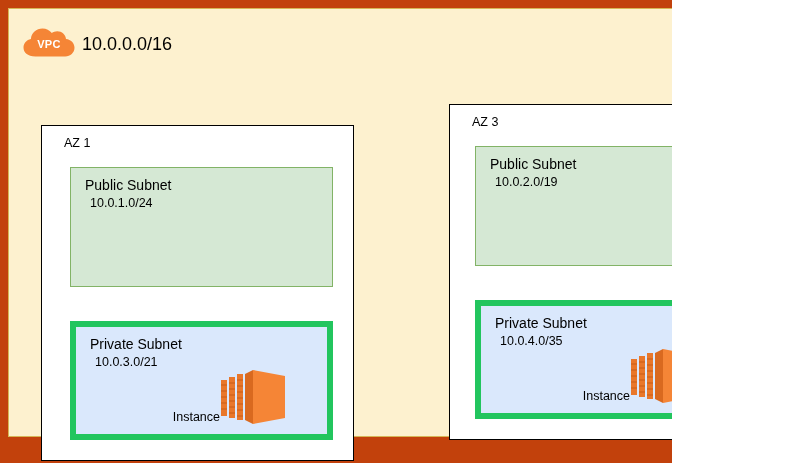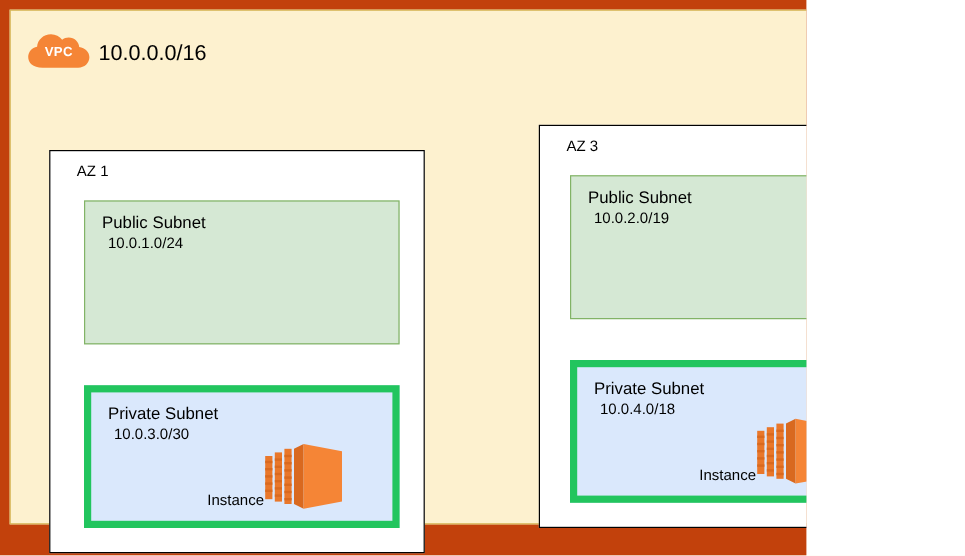--- a/index.html
+++ b/index.html
@@ -176,21 +176,21 @@
     <div class="az-box az-1">
       <div class="az-label">AZ 1</div>
 
       <div class="subnet subnet-public">
         <div class="subnet-title">Public Subnet</div>
         <div class="subnet-cidr">10.0.1.0/24</div>
       </div>
 
       <div class="subnet subnet-private">
         <div class="subnet-title">Private Subnet</div>
-        <div class="subnet-cidr">10.0.3.0/30</div>
+        <div class="subnet-cidr">10.0.3.0/21</div>
 
         <div class="instance-label">Instance</div>
 
         <div class="instance-wrap">
           <svg viewBox="0 0 78 62" xmlns="http://www.w3.org/2000/svg">
 
             <g>
               <rect x="8" y="14" width="6" height="36" fill="#e9772a"></rect>
               <rect x="16" y="11" width="6" height="41" fill="#e9772a"></rect>
               <rect x="24" y="8" width="6" height="46" fill="#e9772a"></rect>
@@ -227,21 +227,21 @@
     <div class="az-box az-2">
       <div class="az-label">AZ 3</div>
 
       <div class="subnet subnet-public">
         <div class="subnet-title">Public Subnet</div>
         <div class="subnet-cidr">10.0.2.0/19</div>
       </div>
 
       <div class="subnet subnet-private">
         <div class="subnet-title">Private Subnet</div>
-        <div class="subnet-cidr">10.0.4.0/18</div>
+        <div class="subnet-cidr">10.0.4.0/35</div>
 
         <div class="instance-label">Instance</div>
 
         <div class="instance-wrap">
           <svg viewBox="0 0 78 62" xmlns="http://www.w3.org/2000/svg">
             <g>
               <rect x="8" y="14" width="6" height="36" fill="#e9772a"></rect>
               <rect x="16" y="11" width="6" height="41" fill="#e9772a"></rect>
               <rect x="24" y="8" width="6" height="46" fill="#e9772a"></rect>
               <g fill="#d9691f">

